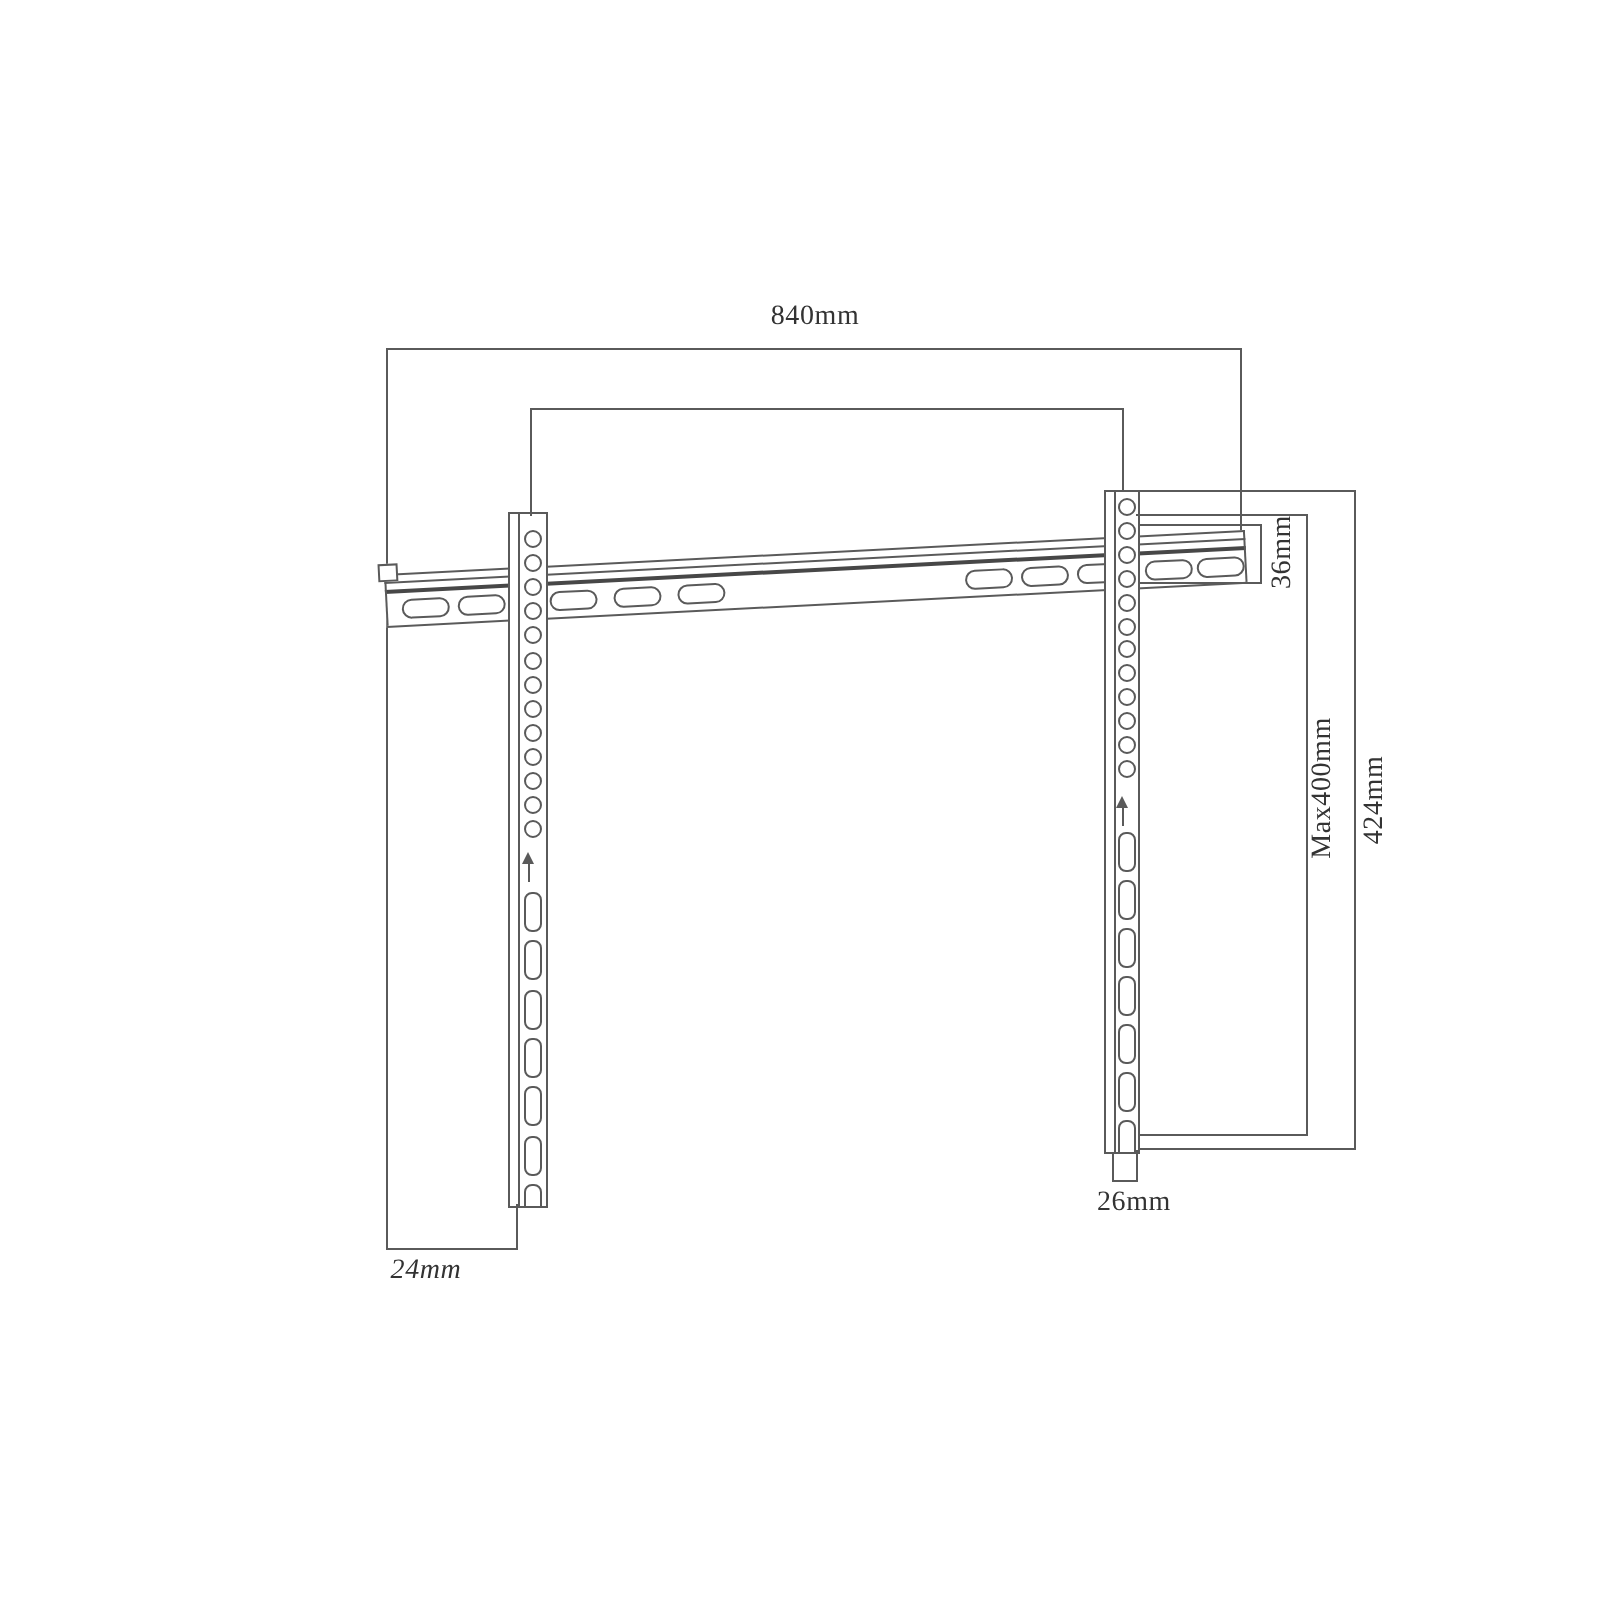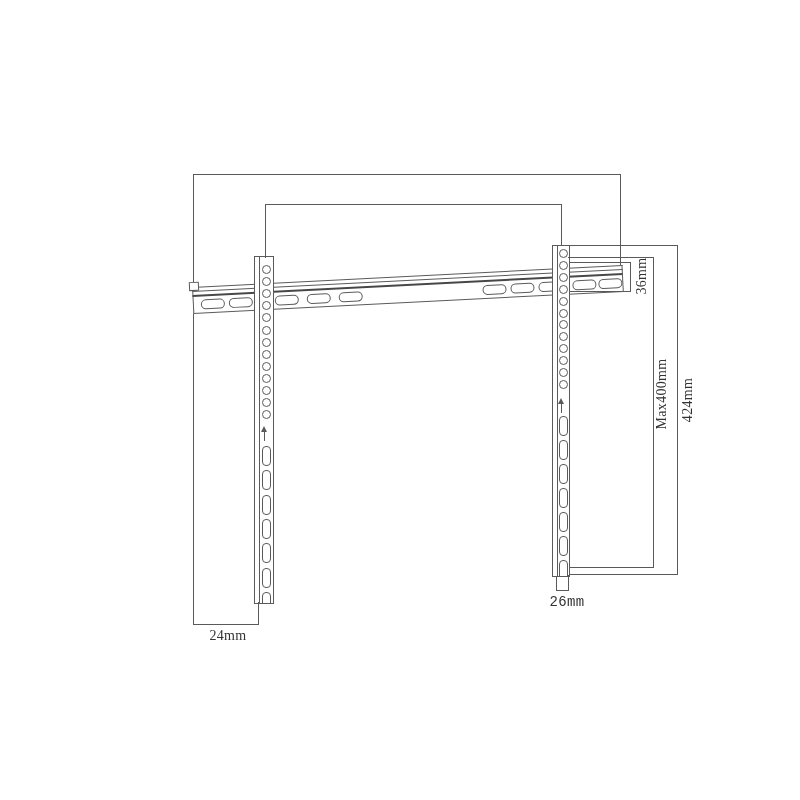--- a/index.html
+++ b/index.html
@@ -54,20 +54,21 @@
     border-left:3.5px solid transparent;border-right:3.5px solid transparent;
     border-bottom:6px solid var(--line);}
   .arrow .shaft{position:absolute;left:3px;top:5px;height:10px;
     border-left:1px solid var(--line);}
 </style>
 </head>
 <body>
 
 <div class="canvas">
 
+  <div class="dim-label" style="left:194px;top:151px;width:427px;">840mm</div>
   <div class="hline dim" style="left:194px;top:174px;width:427px;"></div>
   <div class="vline under" style="left:193px;top:174px;height:451px;"></div>
   <div class="vline under" style="left:620px;top:175px;height:91px;"></div>
 
   <div class="hline dim" style="left:265px;top:204px;width:296px;"></div>
   <div class="vline dim" style="left:265px;top:204px;height:54px;"></div>
   <div class="vline dim" style="left:561px;top:204px;height:42px;"></div>
 
   <div class="rail">
     <div class="hline edge-top"></div>
@@ -161,19 +162,19 @@
   <div class="dim-label rot" style="left:625px;top:386px;width:74px;">Max400mm</div>
 
   <div class="hline dim" style="left:568px;top:245px;width:110px;"></div>
   <div class="hline dim" style="left:570px;top:574px;width:108px;"></div>
   <div class="vline dim" style="left:677px;top:245px;height:329px;"></div>
   <div class="dim-label rot" style="left:663px;top:392px;width:50px;">424mm</div>
 
   <div class="vline dim" style="left:556px;top:576px;height:14px;"></div>
   <div class="vline dim" style="left:568px;top:575px;height:15px;"></div>
   <div class="hline dim" style="left:556px;top:590px;width:13px;"></div>
-  <div class="dim-label" style="left:542px;top:594px;width:50px;font-family:Liberation Mono, monospace;">26mm</div>
+  <div class="dim-label" style="left:542px;top:594px;width:50px;">26mm</div>
 
   <div class="vline dim" style="left:258px;top:602px;height:23px;"></div>
   <div class="hline dim" style="left:193px;top:624px;width:66px;"></div>
-  <div class="dim-label" style="left:203px;top:628px;width:50px;">24mm</div>
+  <div class="dim-label" style="left:188px;top:628px;width:50px;font-style:italic;">24mm</div>
 
 </div>
 
 </body></html>

